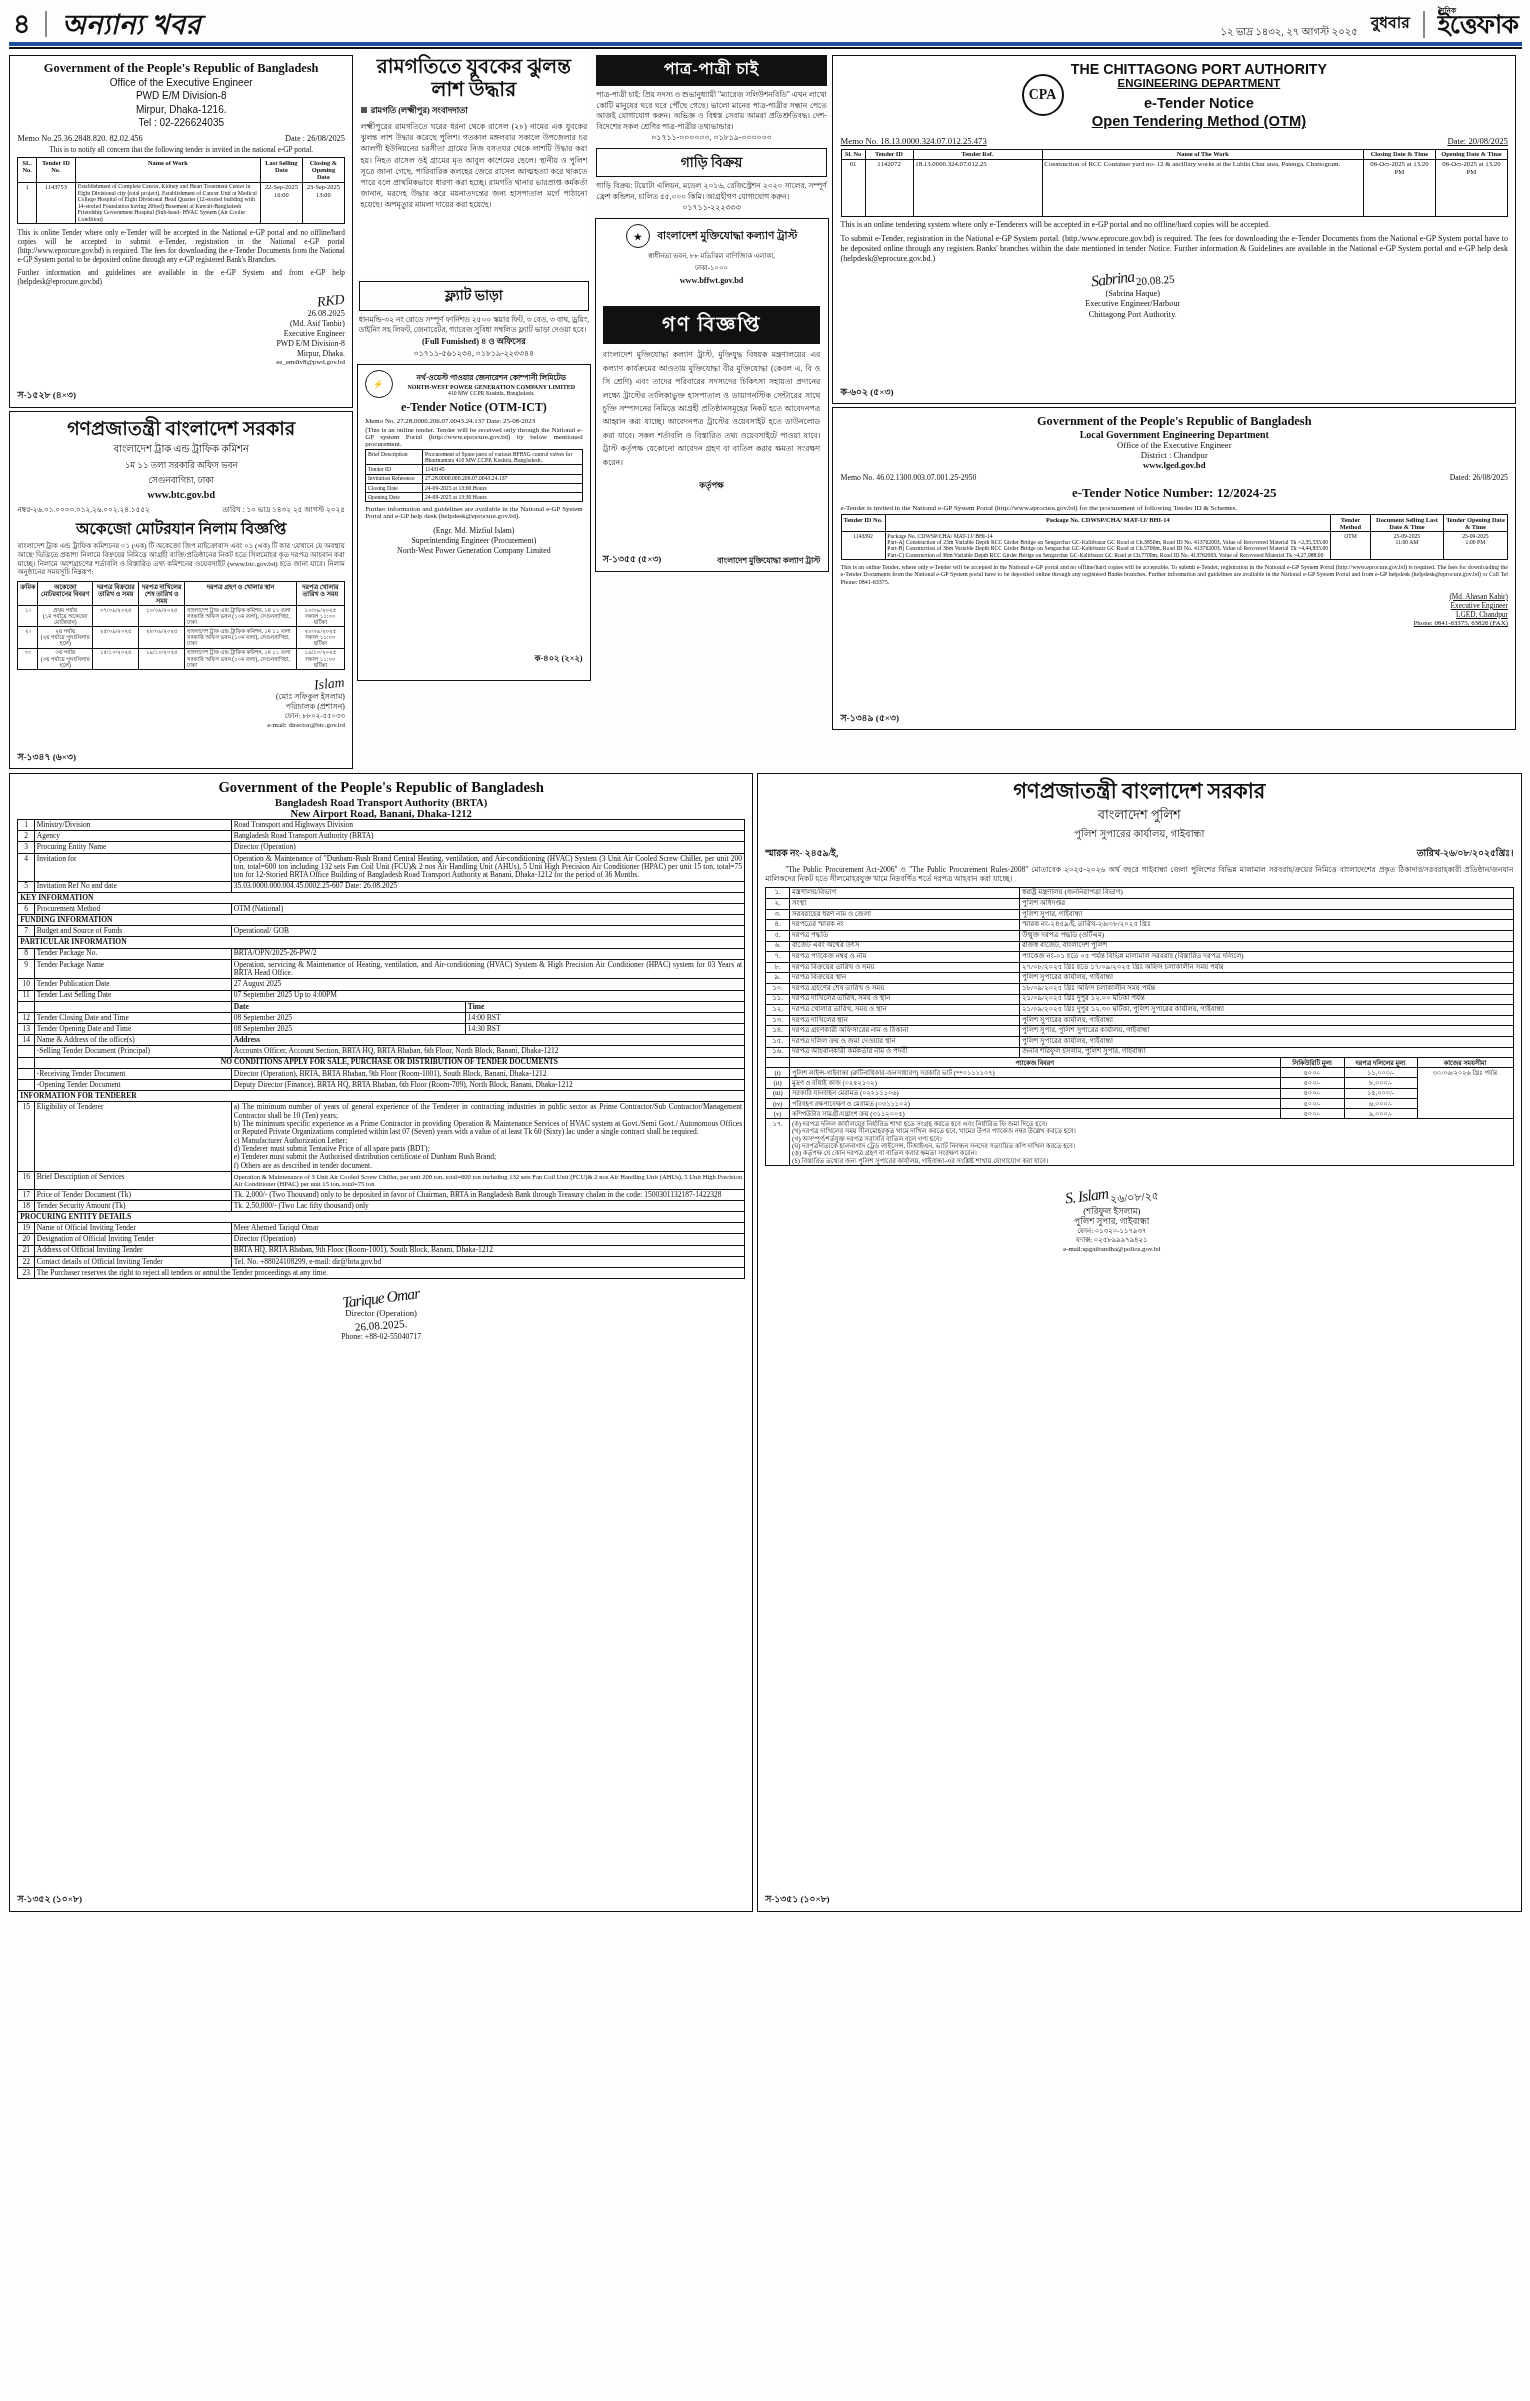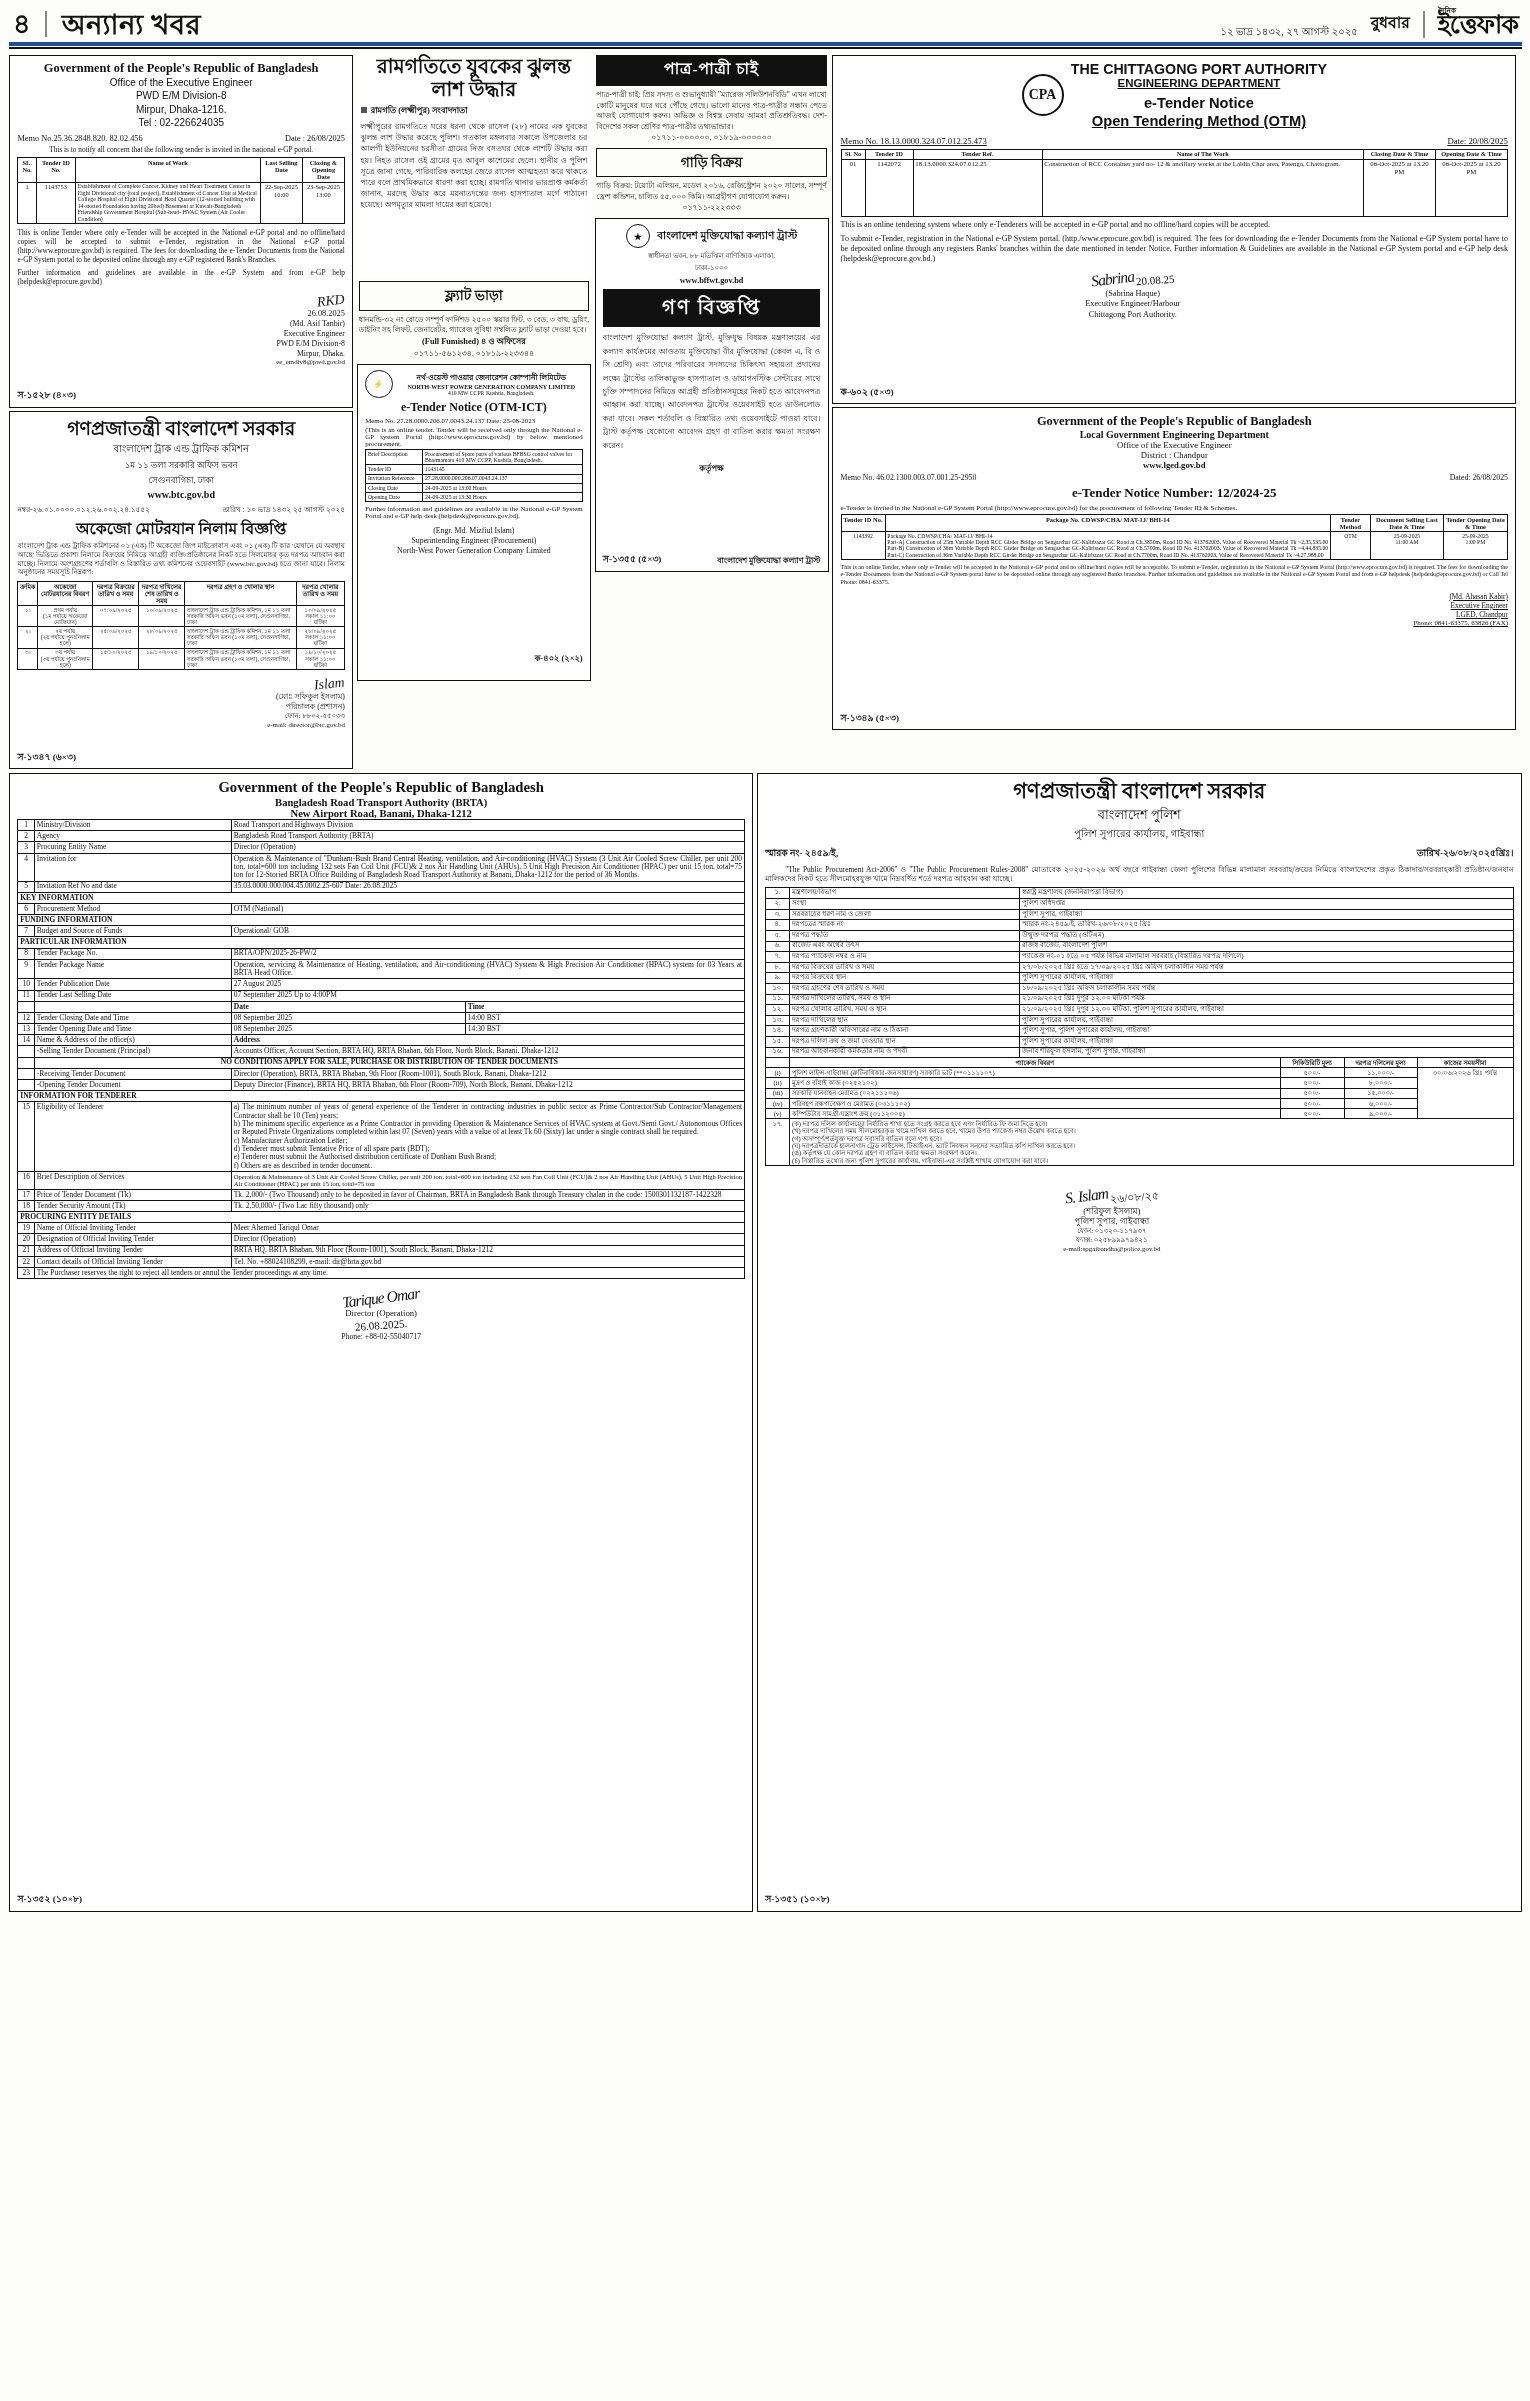--- a/index.html
+++ b/index.html
@@ -11,21 +11,21 @@
     color:#111;
     position:relative;
     overflow:hidden;
   }
   .page { width:1531px; height:2401px; position:relative; padding:0; }
 
   
   .masthead { height:40px; display:flex; align-items:flex-end; padding:0 13px 1.8px 13px; }
   .mh-page-no { font-family:"Liberation Sans",sans-serif; font-size:27px; font-weight:700; line-height:1; }
   .mh-sep { width:1.8px; height:26px; background:#888; margin:0 14.7px 0.9px 14.7px; }
-  .mh-section { font-size:27.5px; font-weight:700; letter-spacing:0.5px; line-height:1; font-family:"Liberation Serif",serif;}
+  .mh-section { font-size:27.5px; font-weight:700; letter-spacing:0.5px; line-height:1; font-family:"Liberation Serif",serif;font-style:italic;}
   .mh-right { margin-left:auto; display:flex; align-items:flex-end; gap:13px; }
   .mh-date { font-size:10px; text-align:right; line-height:1.25; }
   .mh-day { font-size:15.6px; font-weight:700; padding-bottom:0.9px;}
   .mh-vsep { width:1.8px; height:27.5px; background:#888; }
   .mh-logo {
     font-size:25px; font-weight:700; letter-spacing:-0.9px; line-height:1;
     padding-bottom:0.9px;
   }
   .mh-logo-sup { font-size:7.3px; display:block; letter-spacing:0; font-weight:600; margin-bottom:-1.8px;}
   .rule { height:4.6px; background:#1f4f9c; margin:1.8px 9.2px 0 9.2px; }
@@ -312,21 +312,21 @@
       </div>
 
       <div class="box" style="height:354px;">
         <div class="hdr-flag">
           <div class="logo-circle" style="width:24px;height:24px;border-width:1.8px;font-size:9.2px;">★</div>
           <div class="b bn" style="font-size:10.6px;">বাংলাদেশ মুক্তিযোদ্ধা কল্যাণ ট্রাস্ট</div>
         </div>
         <div class="ctr bn" style="font-size:6.9px;">স্বাধীনতা ভবন, ৮৮ মতিঝিল বাণিজ্যিক এলাকা,</div>
         <div class="ctr bn" style="font-size:6.9px;">ঢাকা-১০০০</div>
         <div class="ctr b" style="font-size:8.3px;margin-top:1.8px;">www.bffwt.gov.bd</div>
-        <div class="banner-blk" style="font-size:20px;margin-top:4px;letter-spacing:1.8px;">গণ বিজ্ঞপ্তি</div>
+        <div class="banner-blk" style="font-size:20px;margin-top:21px;letter-spacing:1.8px;">গণ বিজ্ঞপ্তি</div>
         <div class="ad-body" style="font-size:7.7px;line-height:1.75;margin-top:3.7px;">বাংলাদেশ মুক্তিযোদ্ধা কল্যাণ ট্রাস্ট, মুক্তিযুদ্ধ বিষয়ক মন্ত্রণালয়ের এর কল্যাণ কার্যক্রমের আওতায় মুক্তিযোদ্ধা বীর মুক্তিযোদ্ধা (কেবল এ, বি ও সি শ্রেণি) এবং তাদের পরিবারের সদস্যদের চিকিৎসা সহায়তা প্রদানের লক্ষ্যে ট্রাস্টের তালিকাভুক্ত হাসপাতাল ও ডায়াগনস্টিক সেন্টারের সাথে চুক্তি সম্পাদনের নিমিত্তে আগ্রহী প্রতিষ্ঠানসমূহের নিকট হতে আবেদনপত্র আহ্বান করা যাচ্ছে। আবেদনপত্র ট্রাস্টের ওয়েবসাইট হতে ডাউনলোড করা যাবে। সকল শর্তাবলি ও বিস্তারিত তথ্য ওয়েবসাইটে পাওয়া যাবে। ট্রাস্ট কর্তৃপক্ষ যেকোনো আবেদন গ্রহণ বা বাতিল করার ক্ষমতা সংরক্ষণ করেন।</div>
         <div class="ctr b" style="font-size:8.3px;margin-top:9.2px;">কর্তৃপক্ষ</div>
         <div style="display:flex;justify-content:space-between;align-items:flex-end;position:absolute;left:7.3px;right:7.3px;bottom:3.7px;">
           <div class="footcode">স-১৩৫৫ (৫×৩)</div>
           <div class="b" style="font-size:7.8px;">বাংলাদেশ মুক্তিযোদ্ধা কল্যাণ ট্রাস্ট</div>
         </div>
       </div>
     </div>
 
     <div class="col c4">

